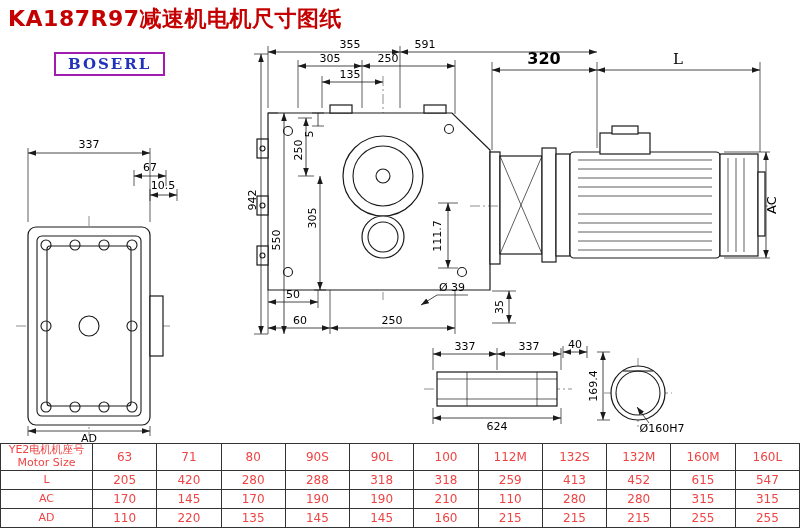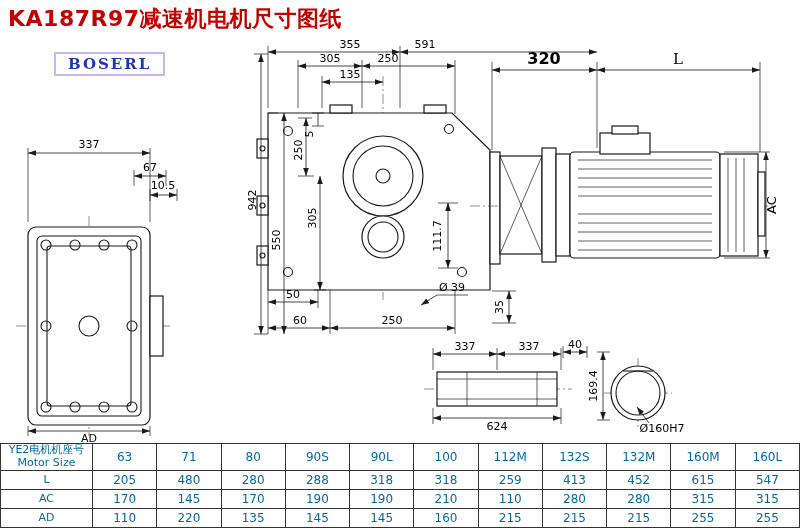--- a/index.html
+++ b/index.html
@@ -1,32 +1,32 @@
 <!DOCTYPE html>
 <html><head>
 <meta charset="utf-8">
 <style>
   *{margin:0;padding:0;box-sizing:border-box}
   html,body{width:800px;height:528px}
   body{background:#fff;font-family:"DejaVu Sans",sans-serif;position:relative;overflow:hidden}
   .page{position:relative;width:800px;height:528px;background:#fff}
   .title{position:absolute;left:8px;top:4px;font-size:22px;font-weight:bold;color:#c40000;letter-spacing:.5px;white-space:nowrap}
-  .logo{position:absolute;left:54px;top:52px;border:2px solid #c4b5fd;padding:1px 12px;font-family:"DejaVu Serif",serif;font-size:15px;font-weight:bold;color:#2233bb;letter-spacing:2px;background:#fff}
+  .logo{position:absolute;left:54px;top:52px;border:2px solid #a21caf;padding:1px 12px;font-family:"DejaVu Serif",serif;font-size:15px;font-weight:bold;color:#2233bb;letter-spacing:2px;background:#fff}
   svg.drawing{position:absolute;left:0;top:0}
   .ol{fill:#fff;stroke:#1a1a1a;stroke-width:1.2}
   .olf{fill:none;stroke:#1a1a1a;stroke-width:1.1}
   .thin{fill:none;stroke:#1a1a1a;stroke-width:.7}
   .cl{fill:none;stroke:#444;stroke-width:.6;stroke-dasharray:10 3 2 3}
   .dl{fill:none;stroke:#1a1a1a;stroke-width:.8}
   text{font-family:"DejaVu Sans",sans-serif}
   text.dt{font-size:11px;fill:#000;text-anchor:middle}
   text.dtb{font-size:16px;font-weight:bold;fill:#000;text-anchor:middle}
   text.dts{font-size:15px;fill:#000;text-anchor:middle;font-family:"DejaVu Serif",serif}
   text.dtm{font-size:13px;fill:#000;text-anchor:middle}
-  table.dim-table{position:absolute;left:0;top:443px;width:800px;background:#fff;border-collapse:collapse;table-layout:fixed;font-size:12px;color:#0369a1}
+  table.dim-table{position:absolute;left:0;top:443px;width:800px;background:#fff;border-collapse:collapse;table-layout:fixed;font-size:12px;color:#ef4444}
   .dim-table th,.dim-table td{border:1px solid #333;text-align:center;vertical-align:middle;font-weight:normal;padding:0;height:19px;overflow:hidden}
   .dim-table tr.hdr th{height:27px}
   .dim-table .c0{font-size:11px;line-height:1.15}
   col.c0w{width:92px}
 </style>
 </head>
 <body>
 
 <div class="page">
 
@@ -207,21 +207,21 @@
       <th>100</th>
       <th>112M</th>
       <th>132S</th>
       <th>132M</th>
       <th>160M</th>
       <th>160L</th>
     </tr>
     <tr>
       <td class="c0">L</td>
       <td>205</td>
-      <td>480</td>
+      <td>420</td>
       <td>280</td>
       <td>288</td>
       <td>318</td>
       <td>318</td>
       <td>259</td>
       <td>413</td>
       <td>452</td>
       <td>615</td>
       <td>547</td>
     </tr>

